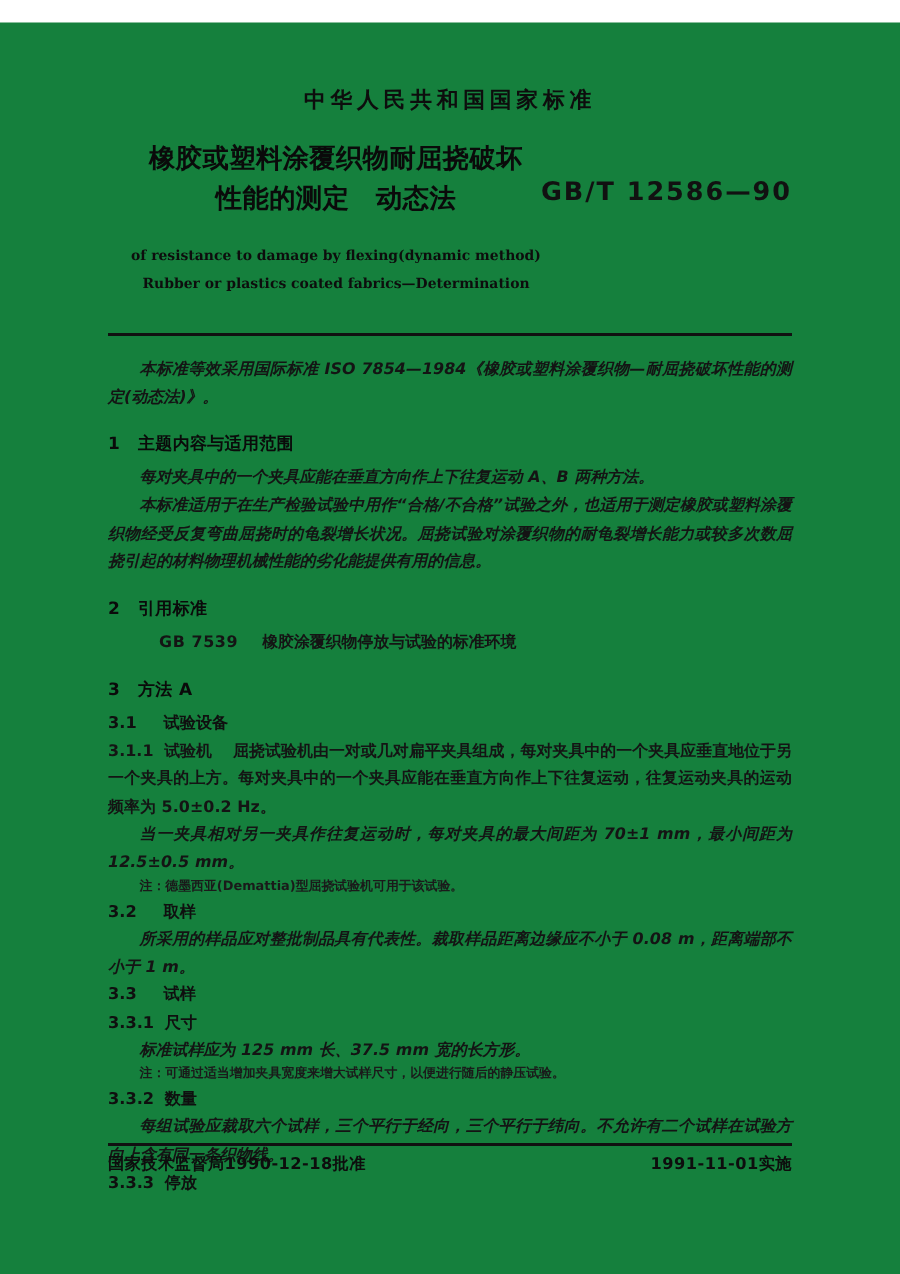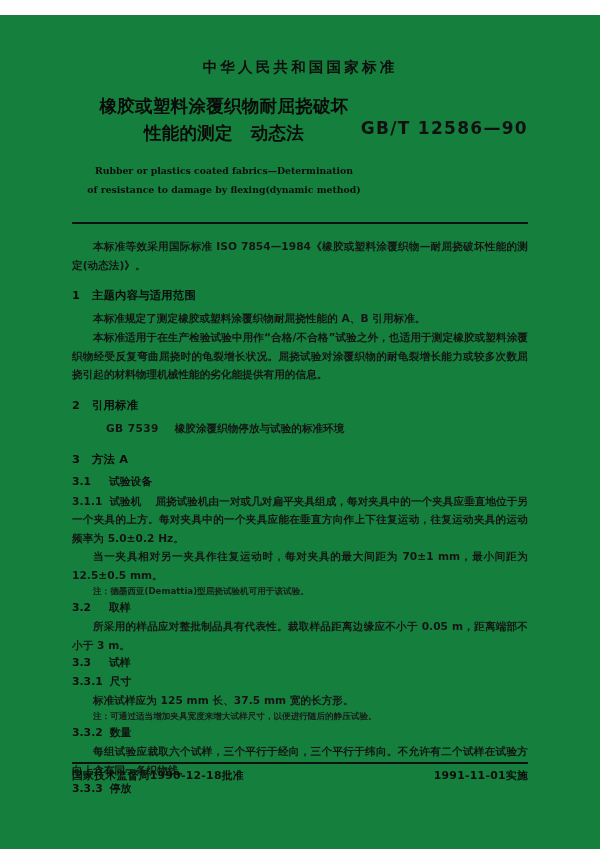--- a/index.html
+++ b/index.html
@@ -95,21 +95,21 @@
   }
   .para {
     font-size: 10.6px;
     line-height: 1.76;
     font-weight: bold;
     text-align: justify;
     color: #141414;
     margin: 0;
     letter-spacing: 0.05px;
   }
-  .indent { text-indent: 21px; }
+  .indent { text-indent: 21px; font-style: italic; }
   .heading {
     font-size: 11.3px;
     font-weight: bold;
     color: #0a0a0a;
     margin: 0;
     line-height: 1.7;
     letter-spacing: 0.25px;
   }
   .sub-heading {
     font-size: 10.8px;
@@ -176,36 +176,36 @@
 
     <div class="title-row">
       <div class="cn-title">
         <div>橡胶或塑料涂覆织物耐屈挠破坏</div>
         <div class="cn-title-l2">性能的测定　动态法</div>
       </div>
       <div class="std-no">GB/T 12586—90</div>
     </div>
 
     <div class="en-title">
+      <div>of resistance to damage by flexing(dynamic method)</div>
       <div>Rubber or plastics coated fabrics—Determination</div>
-      <div>of resistance to damage by flexing(dynamic method)</div>
     </div>
   </div>
 
   <div class="rule-top"></div>
 
   <div class="content">
 
     <p class="para indent">本标准等效采用国际标准 ISO 7854—1984《橡胶或塑料涂覆织物—耐屈挠破坏性能的测定(动态法)》。</p>
 
     <div class="gap-lg"></div>
     <p class="heading"><span class="hd-num">1</span><span class="hd-gap"></span><span>主题内容与适用范围</span></p>
 
     <div class="gap-sm"></div>
-    <p class="para indent">本标准规定了测定橡胶或塑料涂覆织物耐屈挠性能的 A、B 引用标准。</p>
+    <p class="para indent">每对夹具中的一个夹具应能在垂直方向作上下往复运动 A、B 两种方法。</p>
     <p class="para indent">本标准适用于在生产检验试验中用作“合格/不合格”试验之外，也适用于测定橡胶或塑料涂覆织物经受反复弯曲屈挠时的龟裂增长状况。屈挠试验对涂覆织物的耐龟裂增长能力或较多次数屈挠引起的材料物理机械性能的劣化能提供有用的信息。</p>
 
     <div class="gap-lg"></div>
     <p class="heading"><span class="hd-num">2</span><span class="hd-gap"></span><span>引用标准</span></p>
 
     <div class="gap-sm"></div>
     <p class="ref-line"><span class="ref-code">GB 7539</span><span class="ref-sep"></span><span>橡胶涂覆织物停放与试验的标准环境</span></p>
 
     <div class="gap-lg"></div>
     <p class="heading"><span class="hd-num">3</span><span class="hd-gap"></span><span>方法 A</span></p>
@@ -214,21 +214,21 @@
     <p class="sub-heading"><span class="hd-num-w">3.1</span><span class="hd-gap"></span><span>试验设备</span></p>
 
     <p class="para"><span>3.1.1</span><span class="hd-gap"></span><span>试验机</span><span class="inline-gap"></span><span>屈挠试验机由一对或几对扁平夹具组成，每对夹具中的一个夹具应垂直地位于另一个夹具的上方。每对夹具中的一个夹具应能在垂直方向作上下往复运动，往复运动夹具的运动频率为 5.0±0.2 Hz。</span></p>
 
     <p class="para indent">当一夹具相对另一夹具作往复运动时，每对夹具的最大间距为 70±1 mm，最小间距为 12.5±0.5 mm。</p>
 
     <p class="note">注：德墨西亚(Demattia)型屈挠试验机可用于该试验。</p>
 
     <p class="sub-heading"><span class="hd-num-w">3.2</span><span class="hd-gap"></span><span>取样</span></p>
 
-    <p class="para indent">所采用的样品应对整批制品具有代表性。裁取样品距离边缘应不小于 0.05 m，距离端部不小于 3 m。</p>
+    <p class="para indent">所采用的样品应对整批制品具有代表性。裁取样品距离边缘应不小于 0.08 m，距离端部不小于 1 m。</p>
 
     <p class="sub-heading"><span class="hd-num-w">3.3</span><span class="hd-gap"></span><span>试样</span></p>
 
     <p class="sub-heading"><span class="hd-num-w">3.3.1</span><span class="hd-gap"></span><span>尺寸</span></p>
 
     <p class="para indent">标准试样应为 125 mm 长、37.5 mm 宽的长方形。</p>
 
     <p class="note">注：可通过适当增加夹具宽度来增大试样尺寸，以便进行随后的静压试验。</p>
 
     <p class="sub-heading"><span class="hd-num-w">3.3.2</span><span class="hd-gap"></span><span>数量</span></p>

